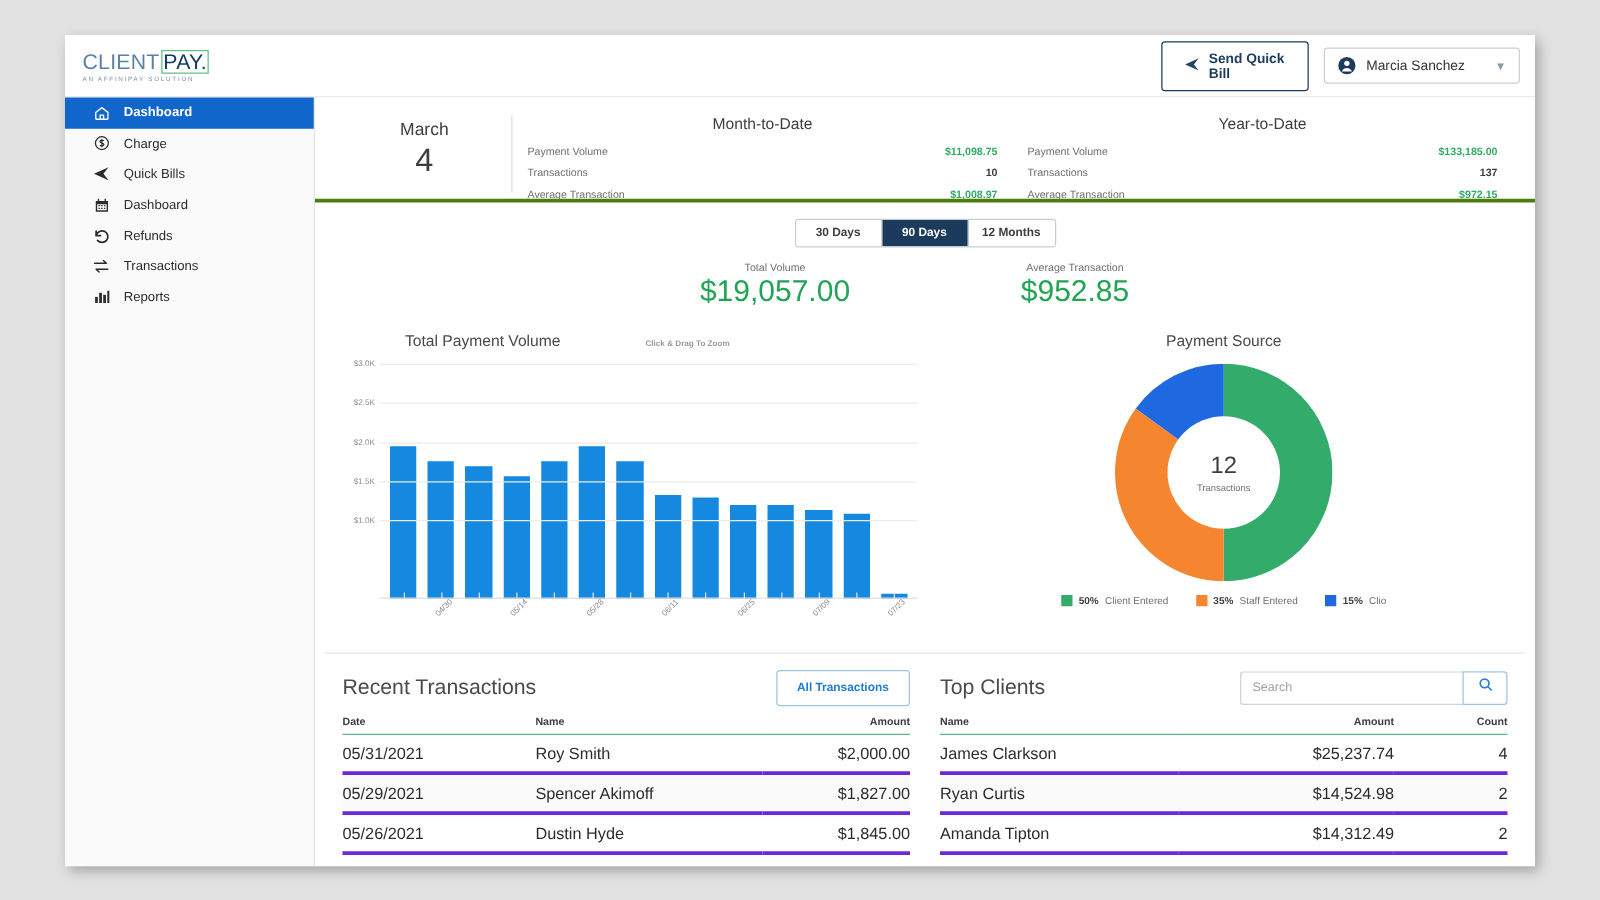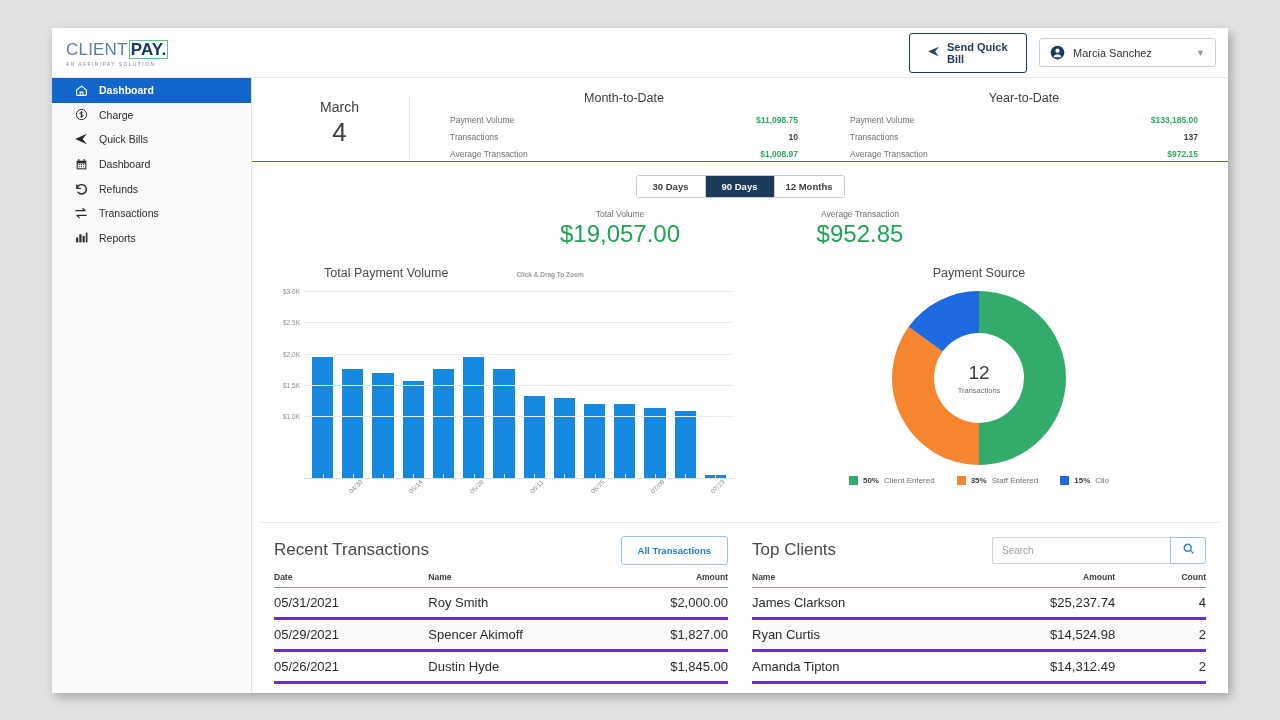--- a/index.html
+++ b/index.html
@@ -24,39 +24,39 @@
     height: 50px; flex: 0 0 50px;
     background: #fff;
     border-bottom: 1px solid #e6e6e6;
     display: flex; align-items: center;
     padding: 0 12px 0 14px;
   }
   #logo { display: flex; flex-direction: column; line-height: 1; padding-top: 2px; }
   .logo-row { font-size: 17px; letter-spacing: .2px; display: flex; align-items: baseline; }
   .logo-client { color: #5b7fa6; font-weight: 400; }
   .logo-pay {
-    color: #123a63; font-weight: 700;
+    color: #123a63; font-weight: 400;
     border: 1px solid #62c08a; padding: 0 1px 0 1px; margin-left: 1px;
   }
   .logo-sub { font-size: 5px; letter-spacing: 1.4px; color: #7d8c9b; margin-top: 3px; }
   #header-actions { margin-left: auto; display: flex; align-items: center; gap: 12px; }
   #send-quick-bill {
     display: flex; align-items: center; gap: 7px;
     border: 1.5px solid #1b3a5c; color: #1b3a5c;
     background: #fff; border-radius: 3px;
     font-size: 11px; font-weight: bold;
     padding: 7px 17px; cursor: pointer;
     width: 118px; justify-content: center;
   }
   #user-menu {
     display: flex; align-items: center; gap: 8px;
     border: 1px solid #c8d0d8; border-radius: 3px;
     background: #fff; padding: 6px 10px;
     font-size: 11px; color: #333; cursor: pointer;
-    width: 177px;
+    width: 157px;
   }
   #user-menu .chev { margin-left: auto; color: #8a99a8; font-size: 9px; }
   .avatar-ic { color: #1b3a5c; display: flex; }
   
   #body { flex: 1; display: flex; min-height: 0; }
   
   #sidebar {
     width: 200px; flex: 0 0 200px;
     background: #fafafa;
     border-right: 1px solid #e4e4e4;
@@ -65,25 +65,24 @@
     display: flex; align-items: center; gap: 11px;
     height: 24.6px; padding: 0 0 0 22px;
     font-size: 10.5px; color: #2b2b2b; cursor: pointer;
   }
   .nav-item.active { background: #1166cc; color: #fff; font-weight: bold; }
   .nav-ic { width: 14px; display: flex; align-items: center; justify-content: center; }
   
   #main { flex: 1; min-width: 0; background: #fff; position: relative; }
   
   #stats {
-    display: flex; align-items: center;
+    display: flex; align-items: flex-start;
     padding: 14px 18px 0 18px;
-    border-bottom: 1px solid #4d7c0f;
+    border-bottom: 3px solid #4d7c0f;
     height: 84px;
-    gap: 28px;
   }
   #date-block {
     width: 140px; text-align: center;
     border-right: 1px solid #e0e0e0; height: 62px;
     padding-top: 3px;
   }
   #date-month { font-size: 14px; color: #3d3d3d; }
   #date-day { font-size: 26px; color: #3d3d3d; margin-top: 2px; }
   .stat-panel { flex: 1; padding: 0 12px; }
   .stat-title { text-align: center; font-size: 12.5px; color: #3d3d3d; margin-bottom: 7px; }

